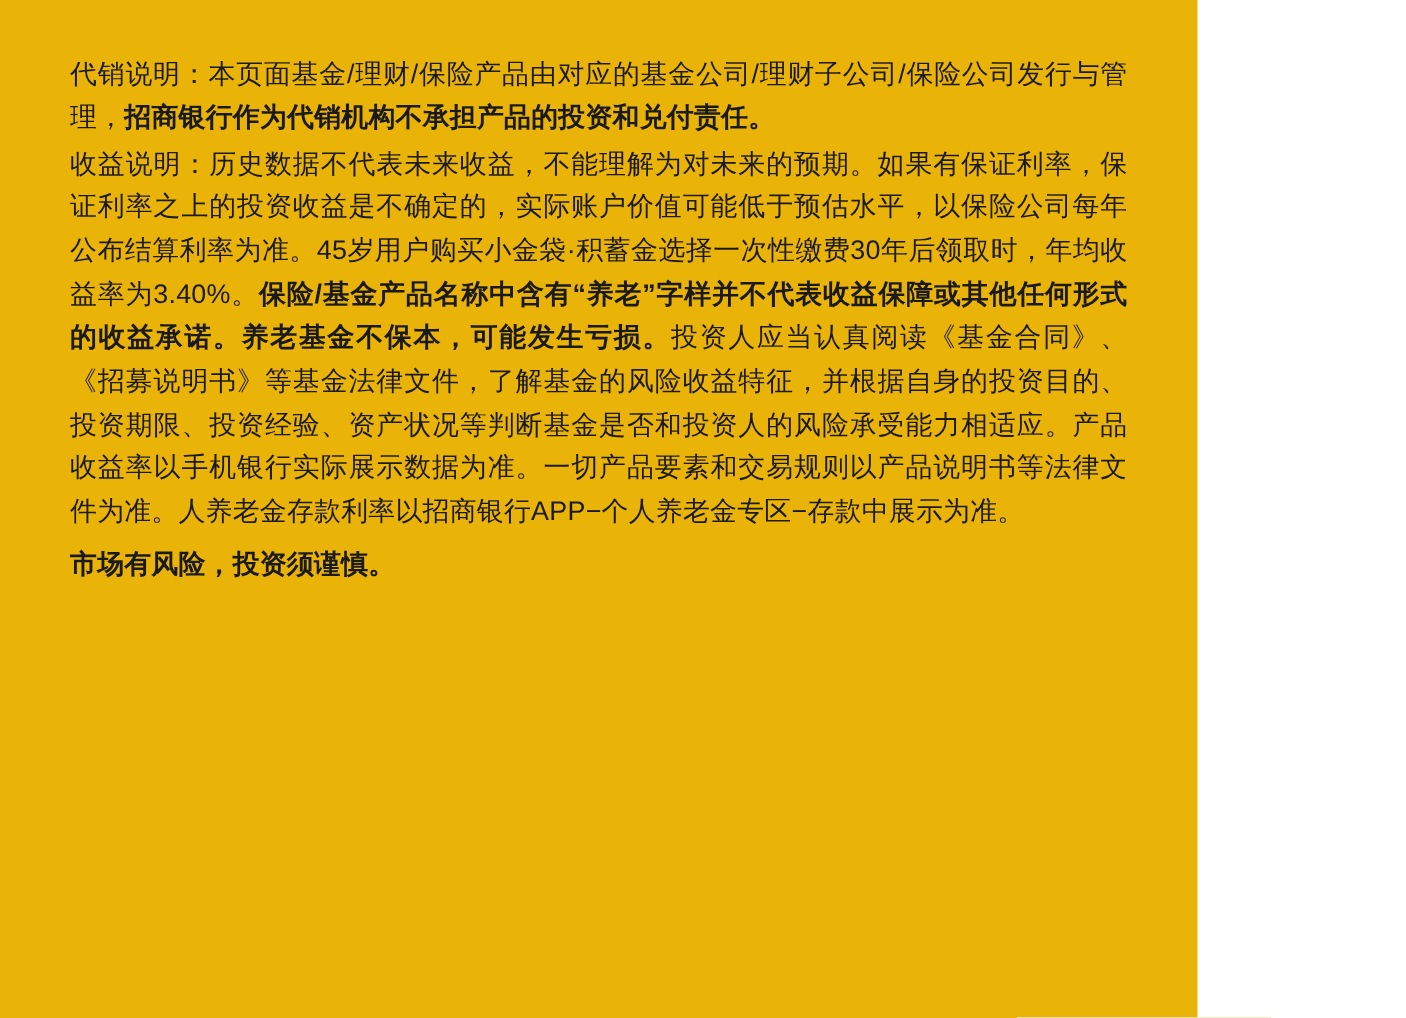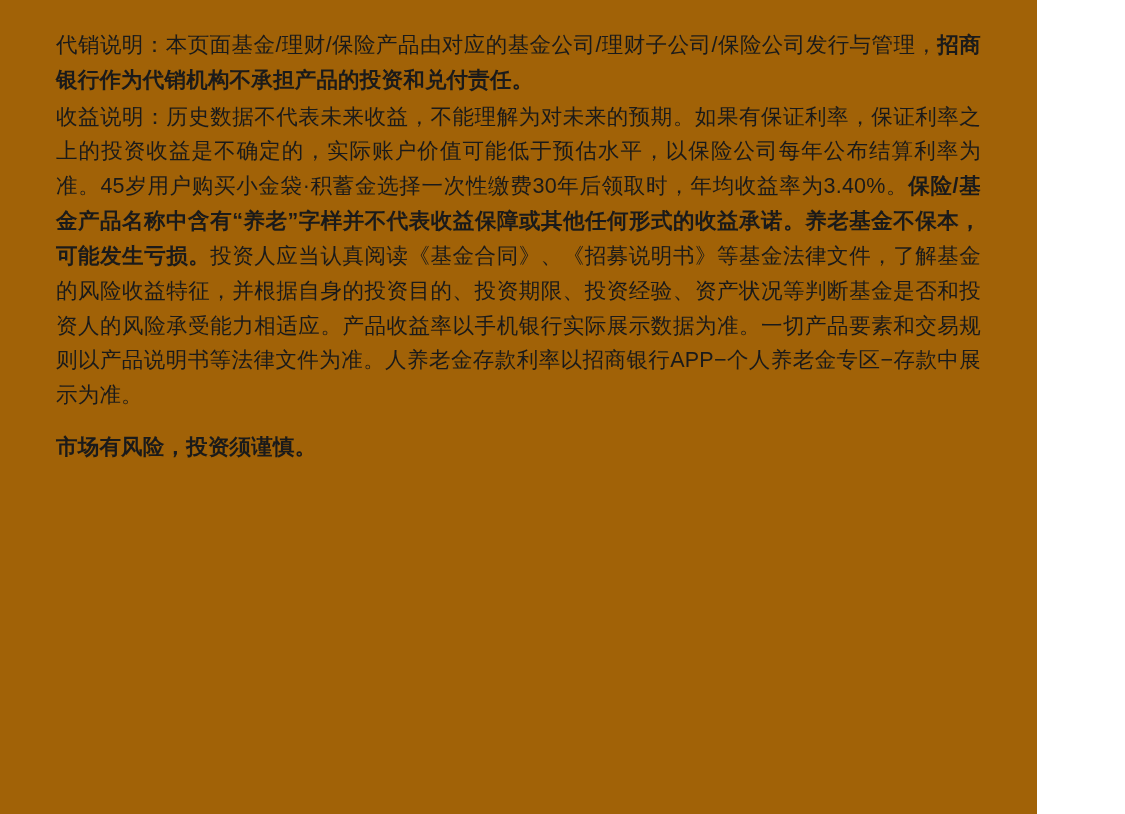--- a/index.html
+++ b/index.html
@@ -8,41 +8,40 @@
     background: #ffffff;
   }
   body {
     width: 1125px;
     height: 814px;
     font-family: "Liberation Sans", sans-serif;
     color: #1a1a1a;
   }
   .page {
     box-sizing: border-box;
-    width: 1037px;
+    width: 958px;
     min-height: 814px;
-    padding: 28px 56px 20px 56px;
-    background: #a16207;
+    padding: 42px 56px 20px 56px;
+    background: #eab308;
   }
   .para {
     font-size: 21.5px;
     line-height: 1.62;
     letter-spacing: 0.2px;
     text-align: justify;
     text-justify: inter-character;
     margin: 0 0 2px 0;
     word-break: break-all;
   }
   .b {
     font-weight: bold;
   }
   .last-para {
     font-weight: bold;
-    margin-top: 18px;
-    font-family: Liberation Mono, monospace;
+    margin-top: 7px;
   }
 </style>
 </head>
 <body>
 
 <div class="page">
   <p class="para"><span>代销说明：本页面基金/理财/保险产品由对应的基金公司/理财子公司/保险公司发行与管理，</span><span class="b">招商银行作为代销机构不承担产品的投资和兑付责任。</span></p>
   <p class="para"><span>收益说明：历史数据不代表未来收益，不能理解为对未来的预期。如果有保证利率，保证利率之上的投资收益是不确定的，实际账户价值可能低于预估水平，以保险公司每年公布结算利率为准。45岁用户购买小金袋·积蓄金选择一次性缴费30年后领取时，年均收益率为3.40%。</span><span class="b">保险/基金产品名称中含有“养老”字样并不代表收益保障或其他任何形式的收益承诺。养老基金不保本，可能发生亏损。</span><span>投资人应当认真阅读《基金合同》、《招募说明书》等基金法律文件，了解基金的风险收益特征，并根据自身的投资目的、投资期限、投资经验、资产状况等判断基金是否和投资人的风险承受能力相适应。产品收益率以手机银行实际展示数据为准。一切产品要素和交易规则以产品说明书等法律文件为准。人养老金存款利率以招商银行APP−个人养老金专区−存款中展示为准。</span></p>
   <p class="para last-para"><span class="b">市场有风险，投资须谨慎。</span></p>
 </div>

